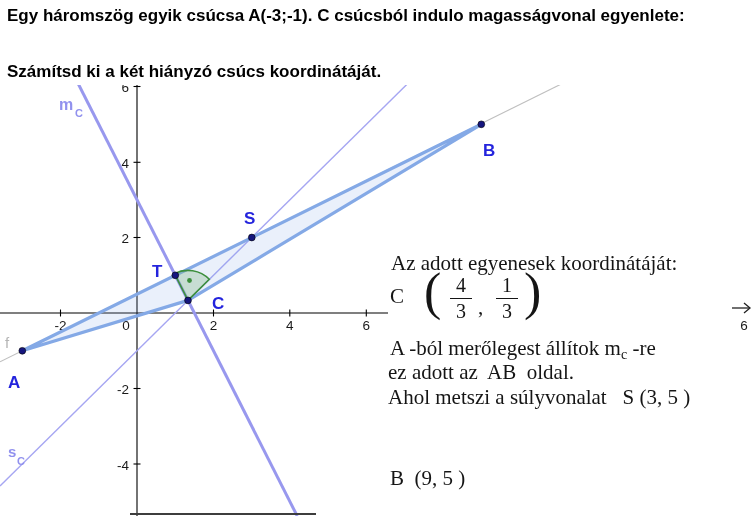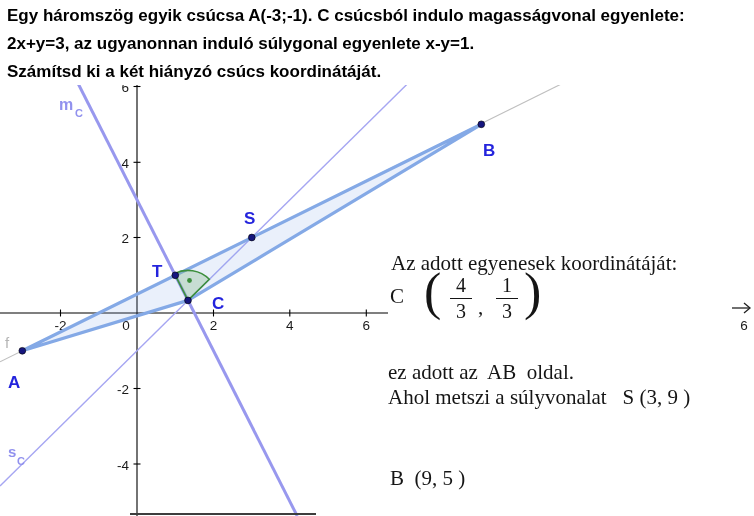--- a/index.html
+++ b/index.html
@@ -98,21 +98,20 @@
     <text x="75" y="117" font-size="11" font-weight="bold" fill="#9191ee">C</text>
     <text x="8" y="457" font-size="15" font-weight="bold" fill="#9191ee">s</text>
     <text x="17" y="465" font-size="11" font-weight="bold" fill="#9191ee">C</text>
     <text x="5" y="348" font-size="15" fill="#b5b5b5">f</text>
   </svg>
 
   <div class="bottombar"></div>
 
   <div class="topbox"></div>
   <div class="prob p1">Egy háromszög egyik csúcsa A(-3;-1). C csúcsból indulo magasságvonal egyenlete:</div>
-  <div class="prob p2">2x+y=3, az ugyanonnan induló súlygonal egyenlete x-y=1.</div>
   <div class="prob p3">Számítsd ki a két hiányzó csúcs koordinátáját.</div>
 
   <div class="rightbox"></div>
 
   <div class="ser" style="left:391px;top:251px;">Az adott egyenesek koordinátáját:</div>
 
   <div class="ser" style="left:390px;top:284px;">C</div>
   <div class="bigparen" style="left:424px;top:266px;">(</div>
   <div class="frac" style="left:447px;top:275px;">
     <span>4</span>
@@ -120,22 +119,23 @@
     <span>3</span>
   </div>
   <div class="ser" style="left:478px;top:295px;">,</div>
   <div class="frac" style="left:493px;top:275px;">
     <span>1</span>
     <span class="bar"></span>
     <span>3</span>
   </div>
   <div class="bigparen" style="left:524px;top:266px;">)</div>
 
+  <div class="ser" style="left:390px;top:336px;"><span>A -ból merőlegest állítok m</span><sub class="sub-c">c</sub><span> -re</span></div>
   <div class="ser" style="left:388px;top:360px;">ez adott az  AB  oldal.</div>
-  <div class="ser" style="left:388px;top:385px;">Ahol metszi a súlyvonalat   S (3, 9 )</div>
+  <div class="ser" style="left:388px;top:385px;">Ahol metszi a súlyvonalat   S (3, 5 )</div>
   <div class="ser" style="left:390px;top:466px;text-align:center;">B  (9, 5 )</div>
 
   <div class="edge6">
     <svg width="26" height="38" viewBox="0 0 26 38">
       <line x1="2" y1="10" x2="19" y2="10" stroke="#222" stroke-width="1.3"></line>
       <polyline points="14,5 20,10 14,15" fill="none" stroke="#222" stroke-width="1.3"></polyline>
       <text x="14" y="32" text-anchor="middle" font-size="13.5" fill="#1a1a1a">6</text>
     </svg>
   </div>
 

